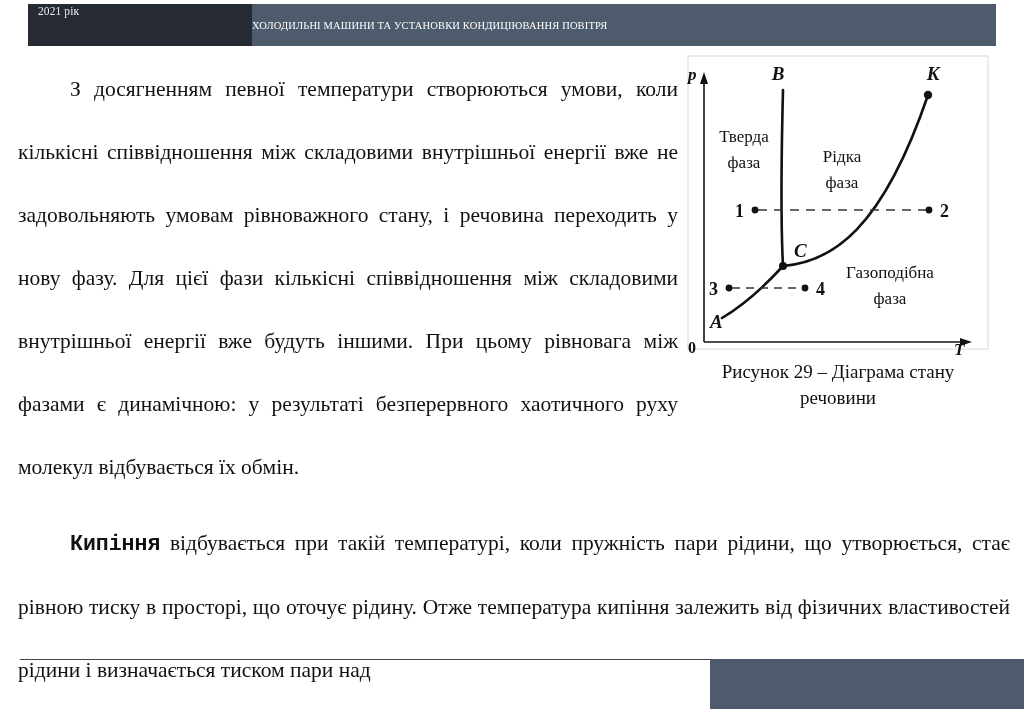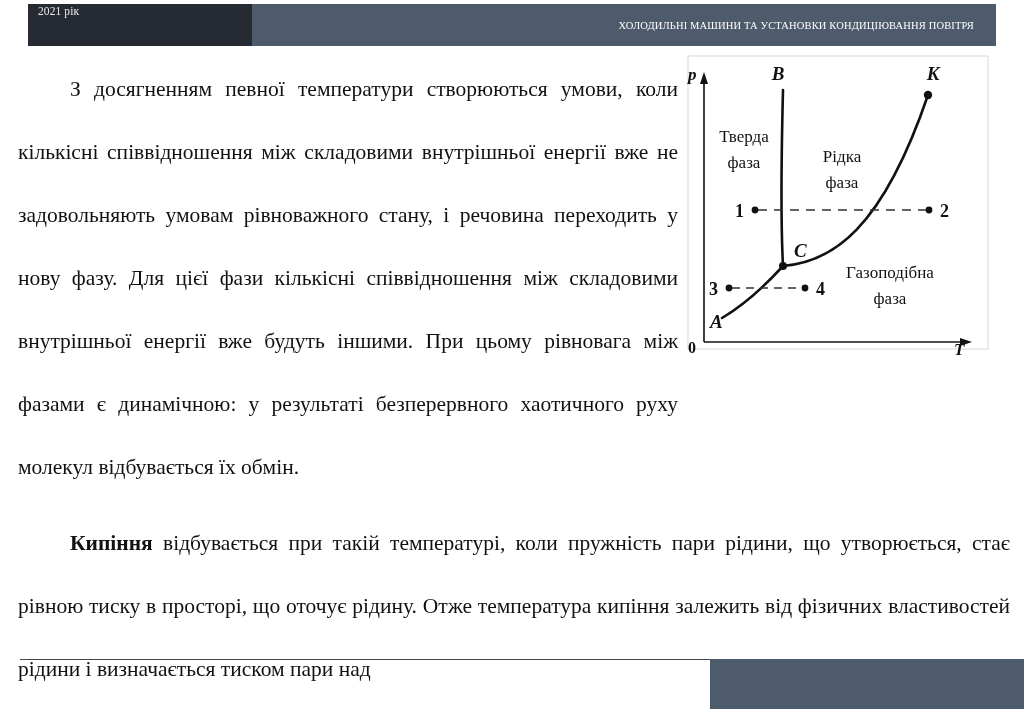--- a/index.html
+++ b/index.html
@@ -35,21 +35,20 @@
     font-size: 11.5px;
     color: #e8eaee;
     font-family: "Liberation Serif", serif;
     letter-spacing: .1px;
     white-space: nowrap;
   }
   .header-title {
     position: absolute;
     top: 20px; left: 252px;
     width: 736px;
-    text-align: right;
     padding-right: 14px;
     font-size: 10.5px;
     color: #ffffff;
     letter-spacing: .15px;
     white-space: nowrap;
     font-family: "Liberation Serif", serif;
   }
 
   
   .para {
@@ -64,21 +63,21 @@
   .para-1 {
     top: 58px; left: 18px;
     width: 660px;
     text-indent: 52px;
   }
   .para-2 {
     top: 512px; left: 18px;
     width: 992px;
     text-indent: 52px;
   }
-  .para-2 b { font-weight: bold; }
+  .para-2 b { font-weight: bold; font-family: Liberation Mono, monospace; }
 
   
   .figure {
     position: absolute;
     top: 50px; left: 682px;
     width: 312px;
   }
   .fig-box {
     position: relative;
     width: 312px; height: 305px;
@@ -168,20 +167,21 @@
         <text x="62" y="92" font-family="Liberation Serif, serif" font-size="17" fill="#111" text-anchor="middle">Тверда</text>
         <text x="62" y="118" font-family="Liberation Serif, serif" font-size="17" fill="#111" text-anchor="middle">фаза</text>
 
         <text x="160" y="112" font-family="Liberation Serif, serif" font-size="17" fill="#111" text-anchor="middle">Рідка</text>
         <text x="160" y="138" font-family="Liberation Serif, serif" font-size="17" fill="#111" text-anchor="middle">фаза</text>
 
         <text x="208" y="228" font-family="Liberation Serif, serif" font-size="17" fill="#111" text-anchor="middle">Газоподібна</text>
         <text x="208" y="254" font-family="Liberation Serif, serif" font-size="17" fill="#111" text-anchor="middle">фаза</text>
       </svg>
     </div>
+    <div class="fig-caption">Рисунок 29 – Діаграма стану речовини</div>
   </div>
 
   <div class="para para-2"><b>Кипіння</b><span> відбувається при такій температурі, коли пружність пари рідини, що утворюється, стає рівною тиску в просторі, що оточує рідину. Отже температура кипіння залежить від фізичних властивостей рідини і визначається тиском пари над</span></div>
 
   <div class="footer-rule"></div>
   <div class="footer-block"></div>
 
 </div>
 
 </body></html>

